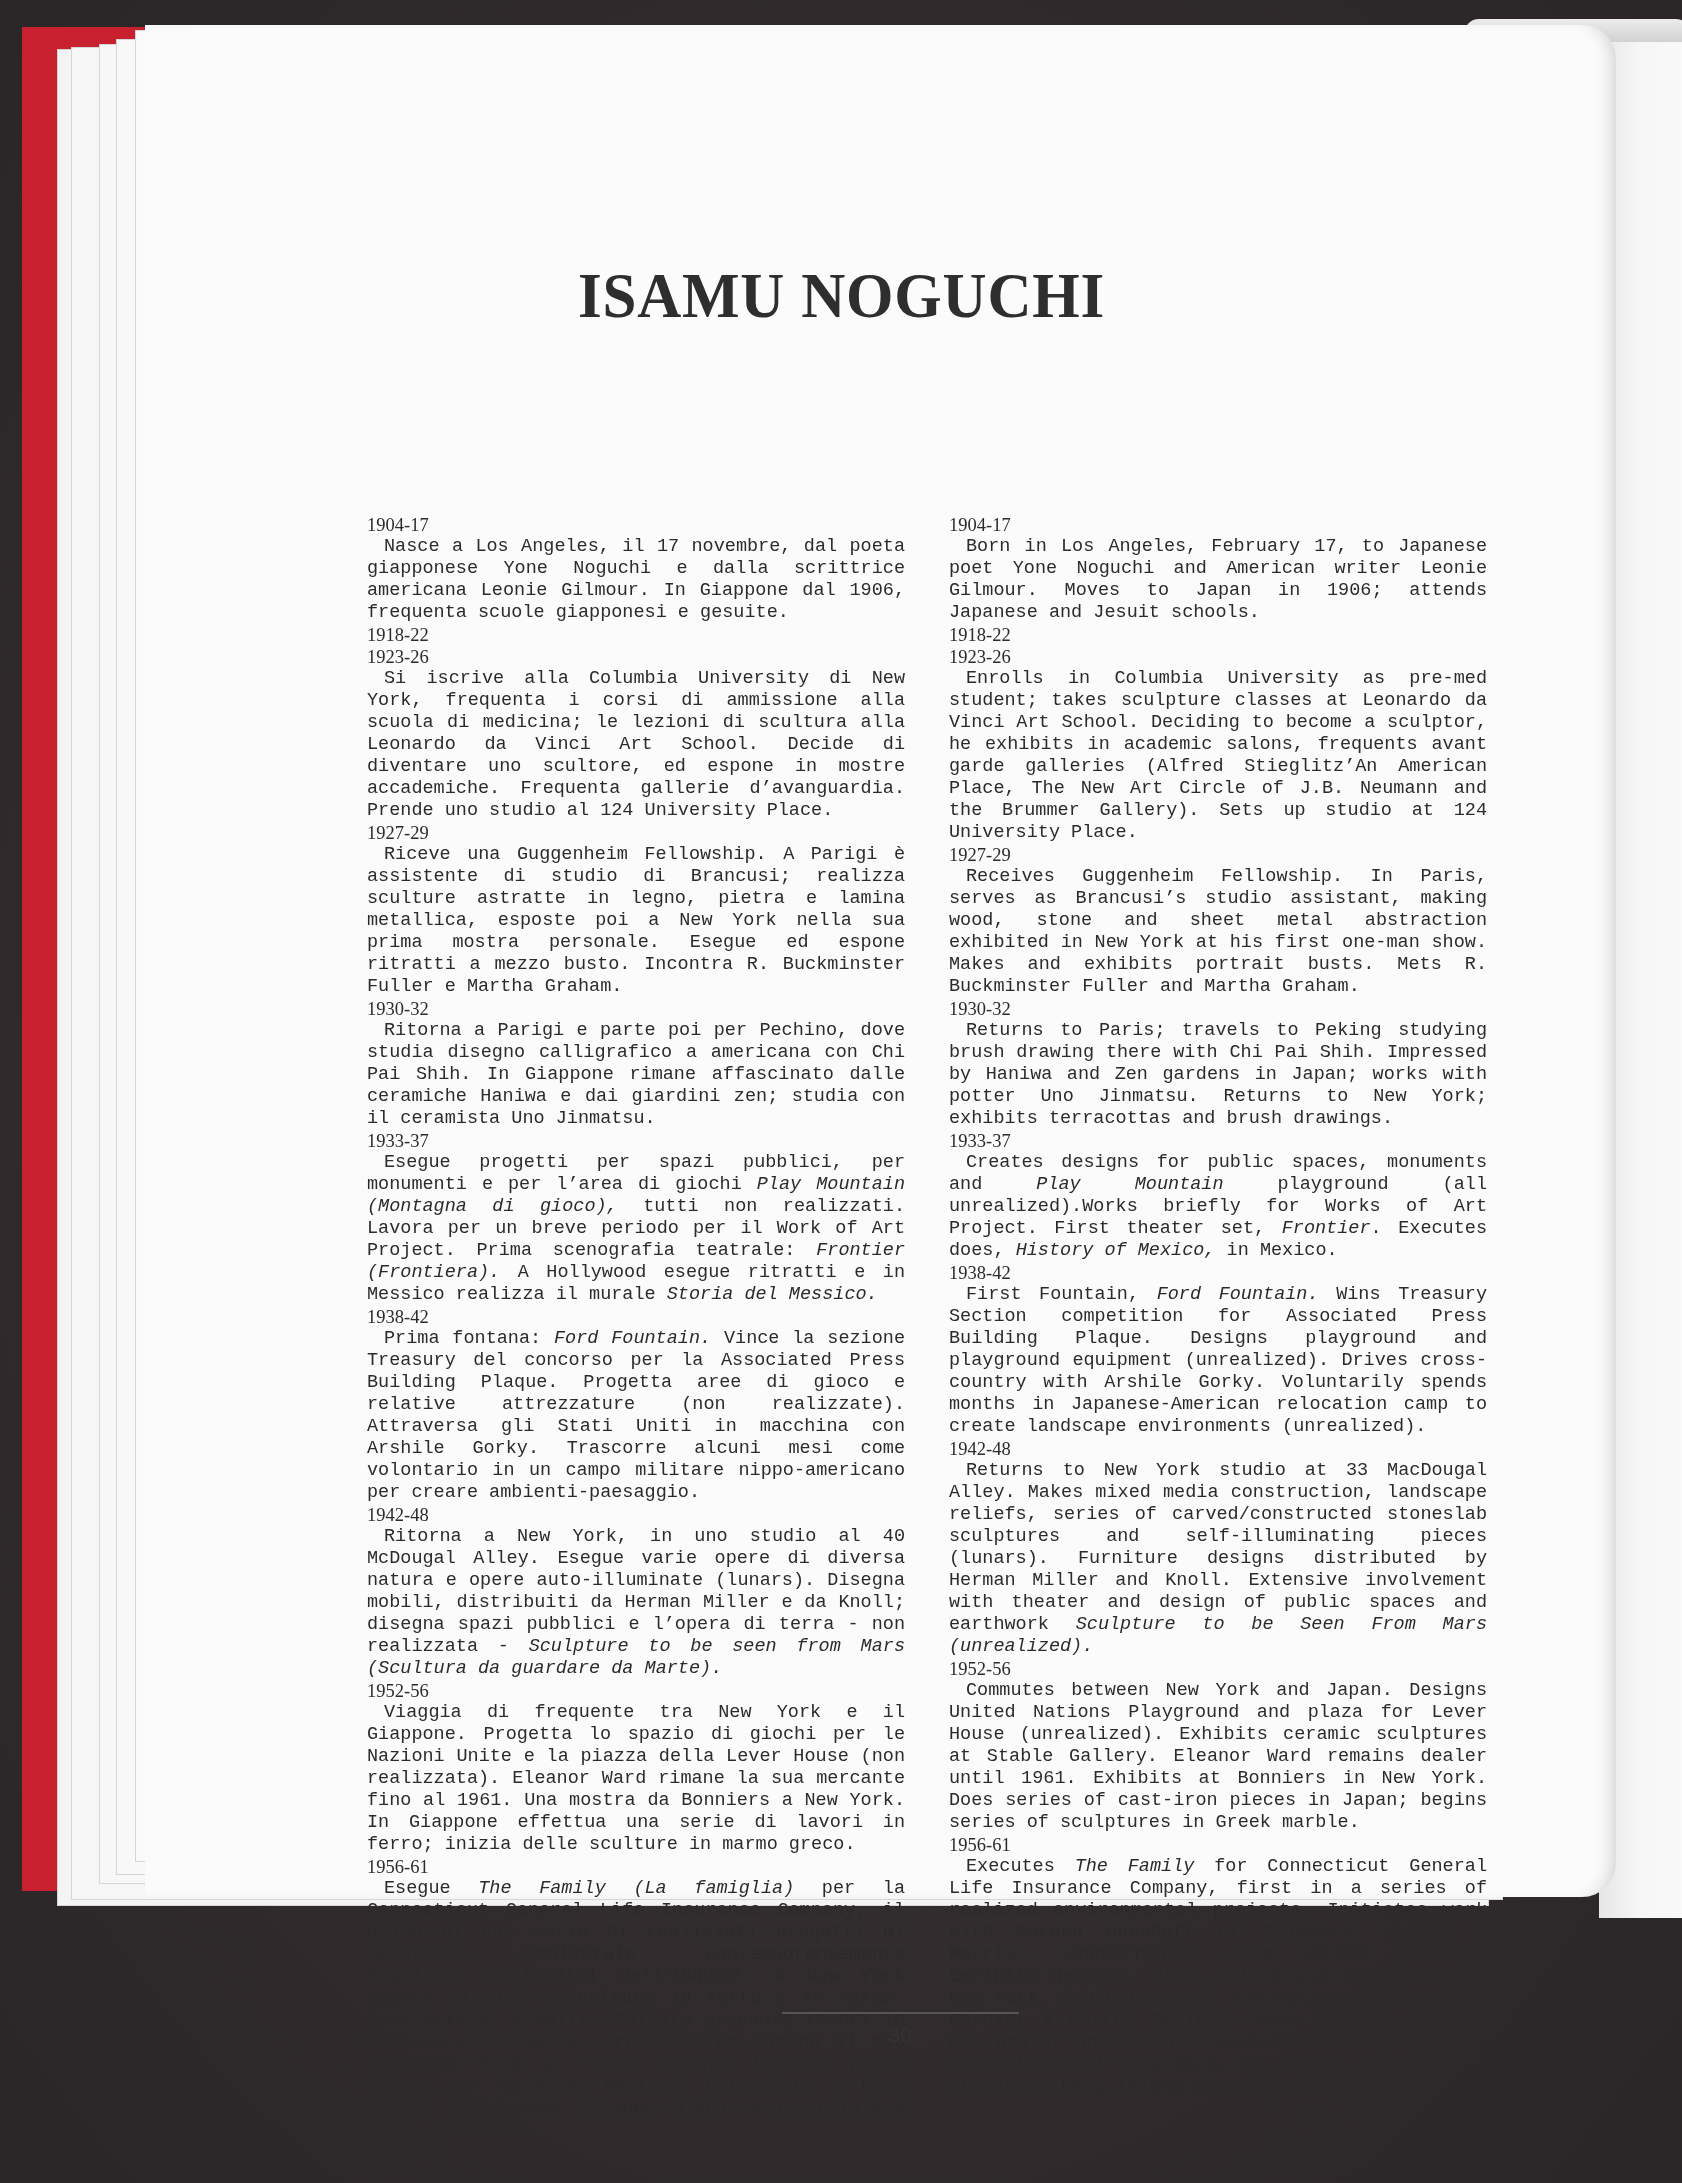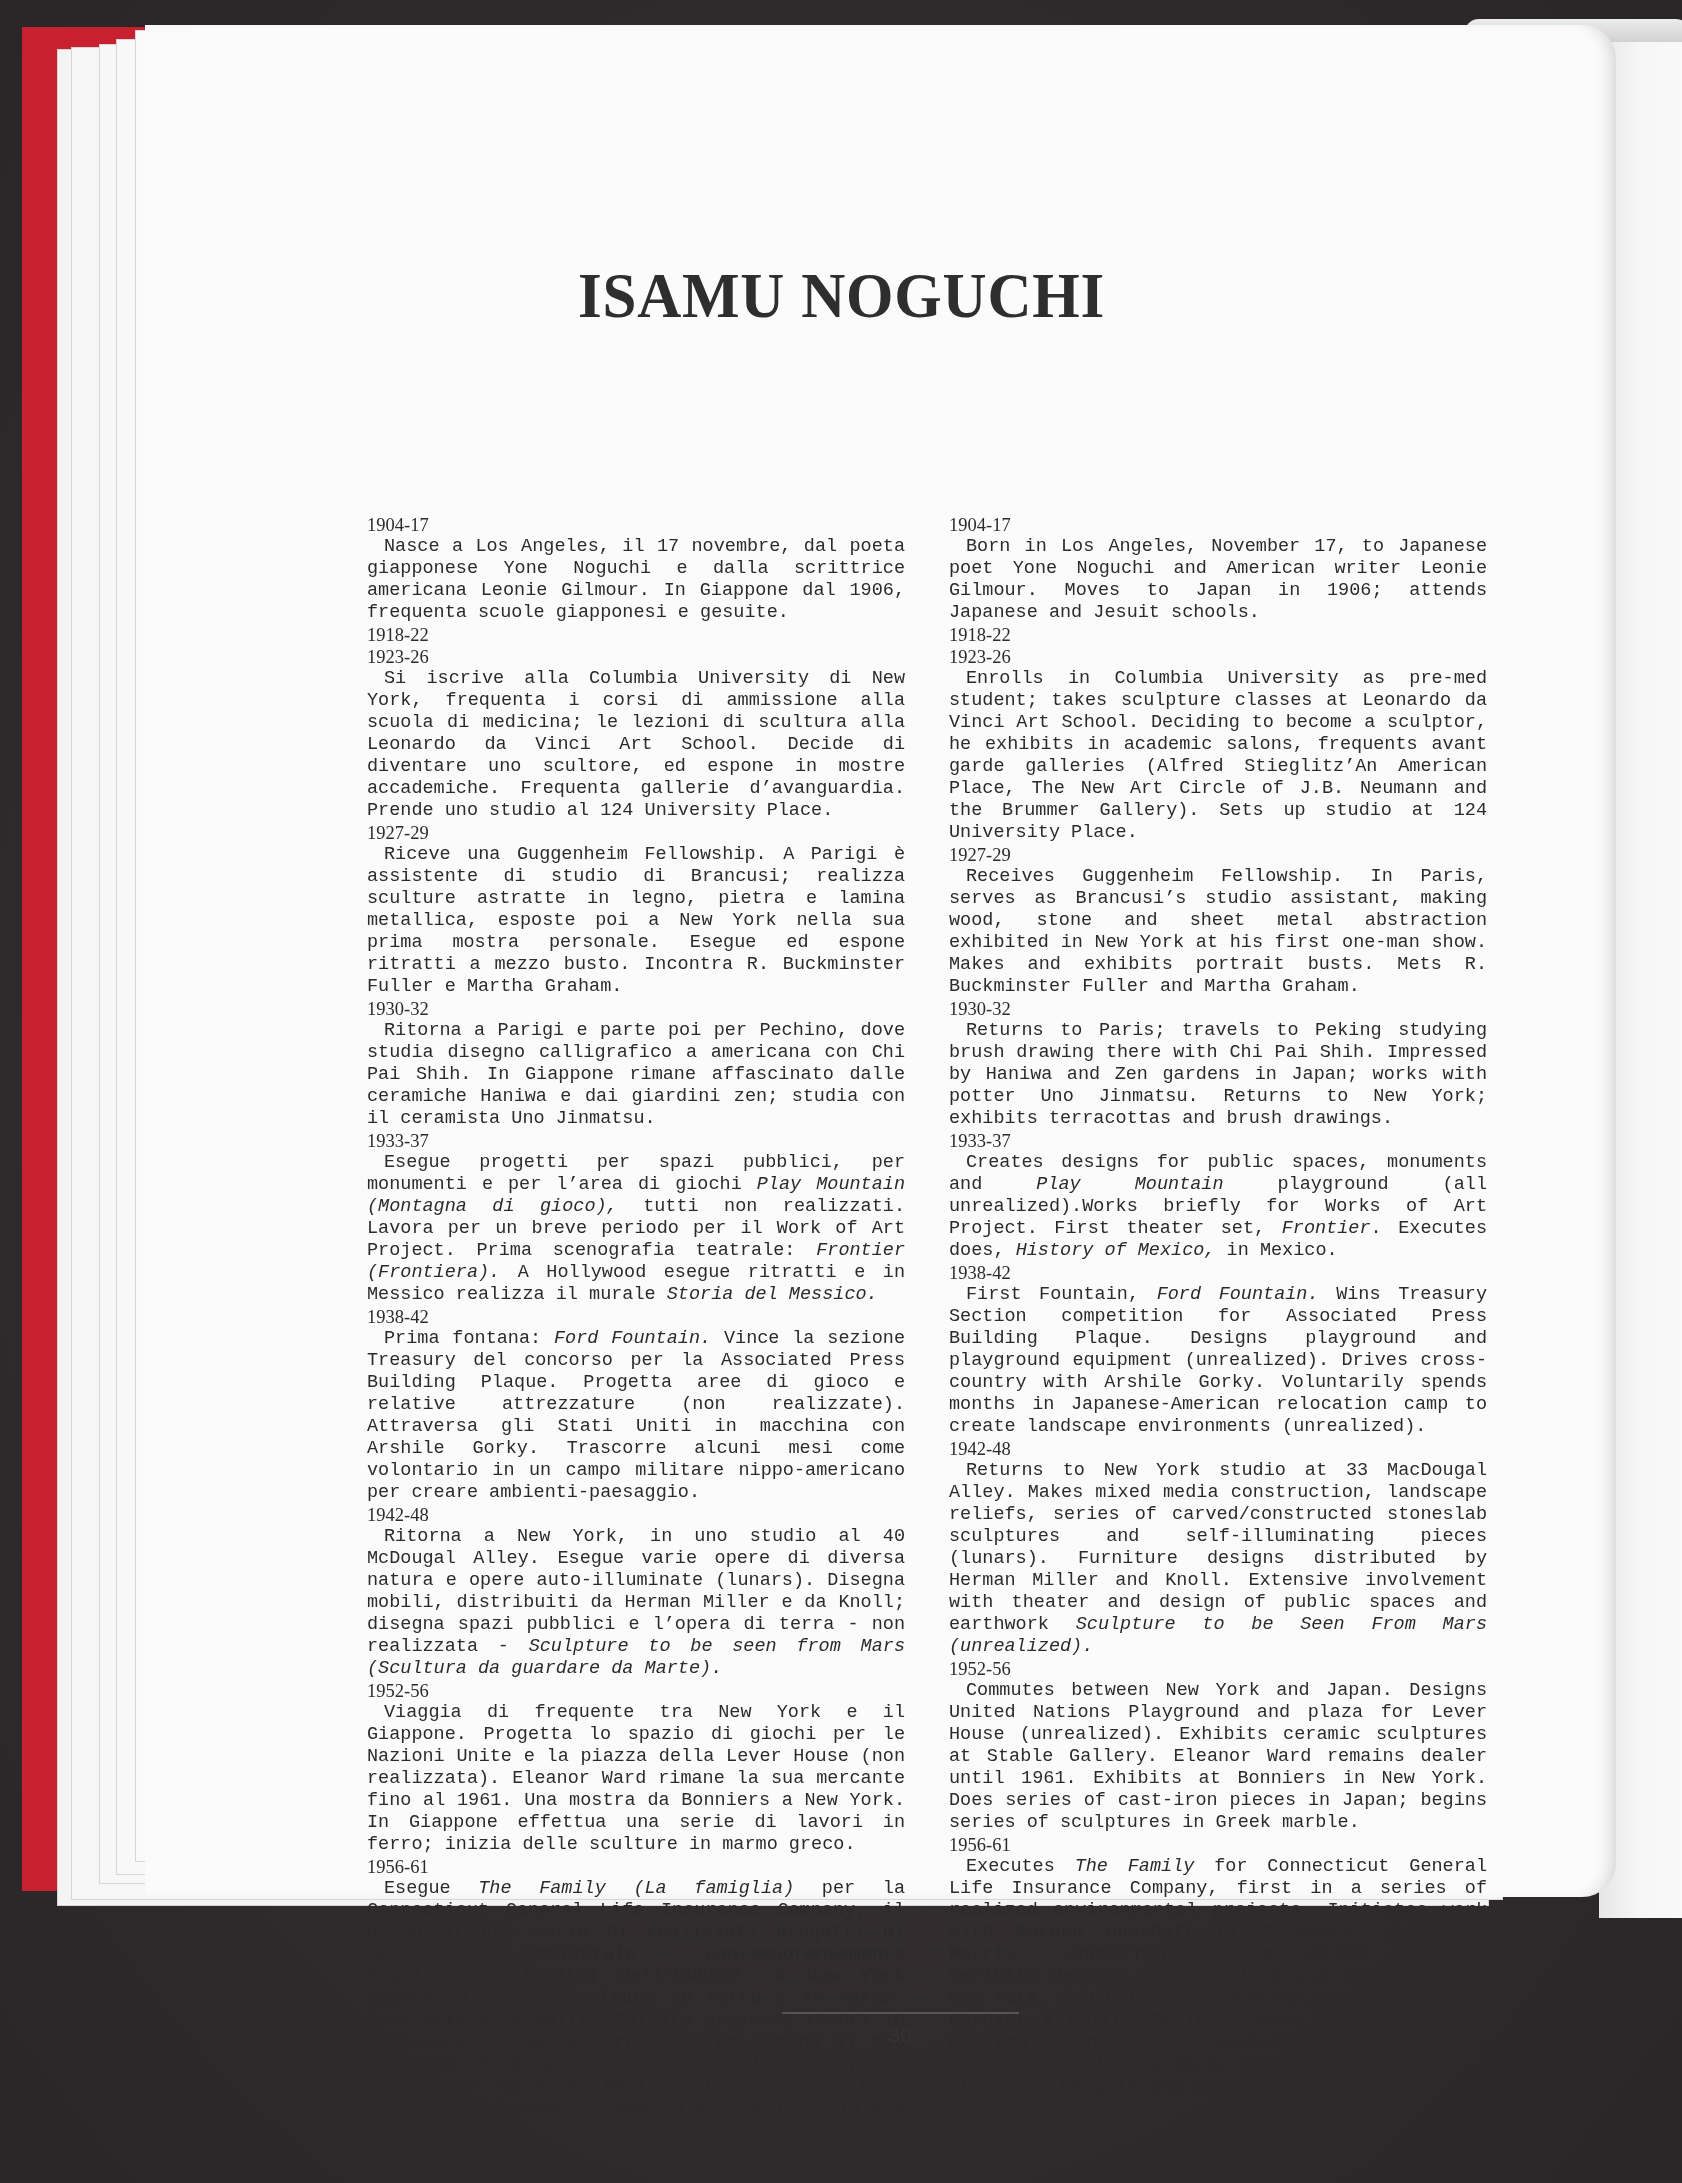--- a/index.html
+++ b/index.html
@@ -105,21 +105,21 @@
     <span class="para" lang="it"><span>Prima fontana: </span><em>Ford Fountain.</em><span> Vince la sezione Treasury del concorso per la Associated Press Building Plaque. Progetta aree di gioco e relative attrezzature (non realizzate). Attraversa gli Stati Uniti in macchina con Arshile Gorky. Trascorre alcuni mesi come volontario in un campo militare nippo-americano per creare ambienti-paesaggio.</span></span>
     <span class="year">1942-48</span>
     <span class="para" lang="it"><span>Ritorna a New York, in uno studio al 40 McDougal Alley. Esegue varie opere di diversa natura e opere auto-illuminate (lunars). Disegna mobili, distribuiti da Herman Miller e da Knoll; disegna spazi pubblici e l’opera di terra - non realizzata - </span><em>Sculpture to be seen from Mars (Scultura da guardare da Marte).</em></span>
     <span class="year">1952-56</span>
     <span class="para" lang="it"><span>Viaggia di frequente tra New York e il Giappone. Progetta lo spazio di giochi per le Nazioni Unite e la piazza della Lever House (non realizzata). Eleanor Ward rimane la sua mercante fino al 1961. Una mostra da Bonniers a New York. In Giappone effettua una serie di lavori in ferro; inizia delle sculture in marmo greco.</span></span>
     <span class="year">1956-61</span>
     <span class="para" lang="it"><span>Esegue </span><em>The Family (La famiglia)</em><span> per la Connecticut General Life Insurance Company, il primo di una serie di realizzati progetti di carattere ambientale. Contemporaneamente realizza i giardini dell’UNESCO. A New York espone disegni e sculture in ferro e in marmo. Alla Cordier &amp; Warren Gallery presenta lavori in metallo e in balsa. Arne Ekstrom rimane il suo mercante fino al 1974. Esegue la sua prima piazza per la First National City Bank, a Fort Worth. Stabilisce il suo studio a Long Island City, New York.</span></span>
   </div>
 <div class="col en">
     <span class="year">1904-17</span>
-    <span class="para" lang="en"><span>Born in Los Angeles, November 17, to Japanese poet Yone Noguchi and American writer Leonie Gilmour. Moves to Japan in 1906; attends Japanese and Jesuit schools.</span></span>
+    <span class="para" lang="en"><span>Born in Los Angeles, February 17, to Japanese poet Yone Noguchi and American writer Leonie Gilmour. Moves to Japan in 1906; attends Japanese and Jesuit schools.</span></span>
     <span class="year">1918-22</span>
     <span class="year">1923-26</span>
     <span class="para" lang="en"><span>Enrolls in Columbia University as pre-med student; takes sculpture classes at Leonardo da Vinci Art School. Deciding to become a sculptor, he exhibits in academic salons, frequents avant garde galleries (Alfred Stieglitz’An American Place, The New Art Circle of J.B. Neumann and the Brummer Gallery). Sets up studio at 124 University Place.</span></span>
     <span class="year">1927-29</span>
     <span class="para" lang="en"><span>Receives Guggenheim Fellowship. In Paris, serves as Brancusi’s studio assistant, making wood, stone and sheet metal abstraction exhibited in New York at his first one-man show. Makes and exhibits portrait busts. Mets R. Buckminster Fuller and Martha Graham.</span></span>
     <span class="year">1930-32</span>
     <span class="para" lang="en"><span>Returns to Paris; travels to Peking studying brush drawing there with Chi Pai Shih. Impressed by Haniwa and Zen gardens in Japan; works with potter Uno Jinmatsu. Returns to New York; exhibits terracottas and brush drawings.</span></span>
     <span class="year">1933-37</span>
     <span class="para" lang="en"><span>Creates designs for public spaces, monuments and </span><em>Play Mountain</em><span> playground (all unrealized).Works briefly for Works of Art Project. First theater set, </span><em>Frontier</em><span>. Executes does, </span><em>History of Mexico,</em><span> in Mexico.</span></span>
     <span class="year">1938-42</span>

